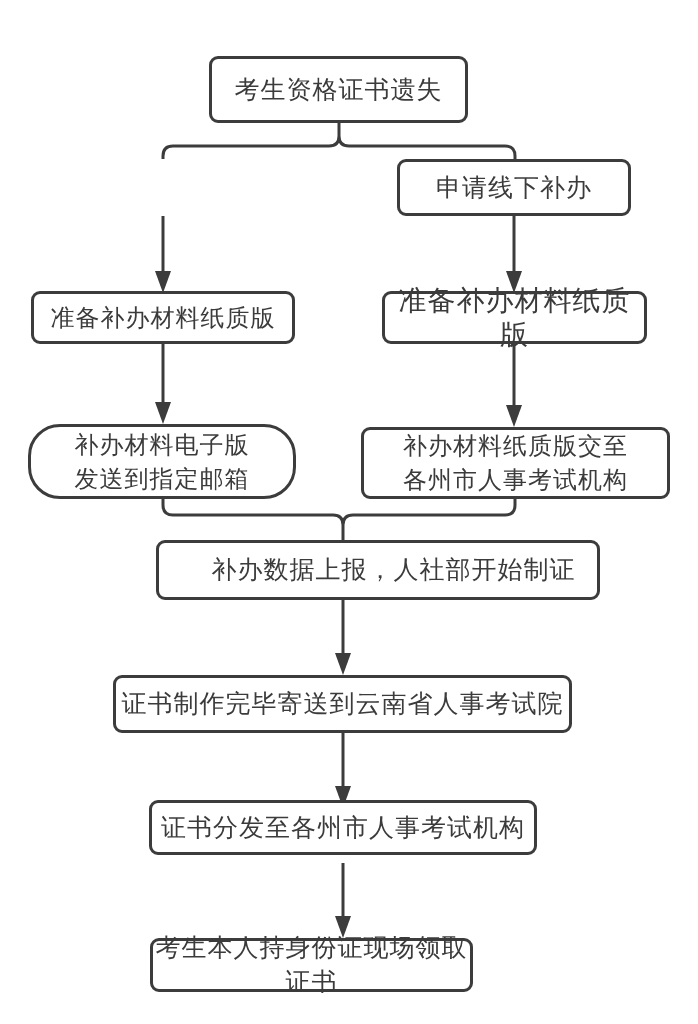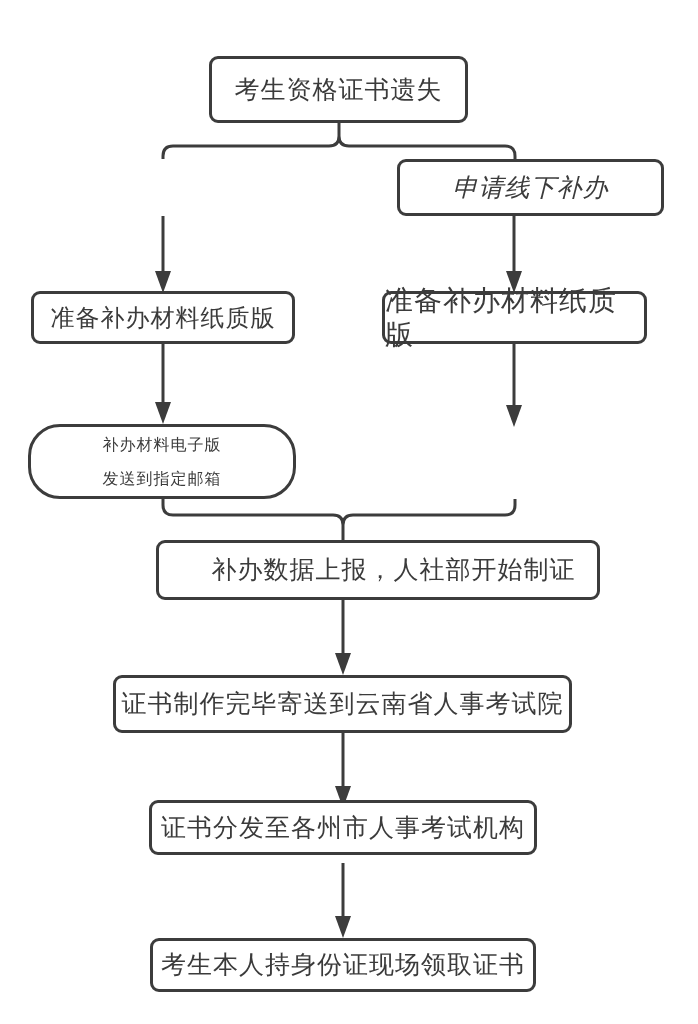--- a/index.html
+++ b/index.html
@@ -25,36 +25,37 @@
   .node {
     position: absolute;
     box-sizing: border-box;
     border: 3px solid #3c3c3c;
     border-radius: 9px;
     background: #ffffff;
     color: #3b3b3b;
     display: flex;
     align-items: center;
     justify-content: center;
+    text-align: center;
     font-size: 25px;
     letter-spacing: 1px;
     white-space: pre-line;
     line-height: 34px;
   }
   .n-start            { left: 209px; top:  56px; width: 259px; height: 67px; }
   .n-apply-online     { left:  47px; top: 159px; width: 232px; height: 57px; }
-  .n-apply-offline    { left: 397px; top: 159px; width: 267px; height: 57px; font-style: italic; }
+  .n-apply-offline    { left: 397px; top: 159px; width: 234px; height: 57px; }
   .n-prep-electronic  { left:  31px; top: 291px; width: 264px; height: 53px; font-size: 24px; }
   .n-prep-paper       { left: 382px; top: 291px; width: 265px; height: 53px; font-size: 28px; }
-  .n-send-email       { left:  28px; top: 424px; width: 268px; height: 75px; font-size: 16px; border-radius: 32px; }
+  .n-send-email       { left:  28px; top: 424px; width: 268px; height: 75px; font-size: 24px; border-radius: 32px; }
   .n-submit-paper     { left: 361px; top: 427px; width: 309px; height: 72px; font-size: 24px; }
   .n-report-data      { left: 156px; top: 540px; width: 444px; height: 60px; padding-left: 31px; }
   .n-cert-made        { left: 113px; top: 675px; width: 459px; height: 58px; }
   .n-cert-distributed { left: 149px; top: 800px; width: 388px; height: 55px; }
-  .n-collect-cert     { left: 150px; top: 938px; width: 386px; height: 54px; }
+  .n-collect-cert     { left: 150px; top: 938px; width: 323px; height: 54px; }
 </style>
 </head>
 <body>
 
 <div class="canvas">
 
   <svg class="connectors" viewBox="0 0 698 1024" xmlns="http://www.w3.org/2000/svg" fill="none" stroke="#3c3c3c" stroke-width="3" stroke-linejoin="round">
 
     <path d="M 163 159 L 163 156 Q 163 146 173 146 L 329 146 Q 339 146 339 136 L 339 123
              M 515 159 L 515 156 Q 515 146 505 146 L 349 146 Q 339 146 339 136 L 339 123"></path>
@@ -89,20 +90,22 @@
 
   <div class="node n-apply-offline">申请线下补办</div>
 
   <div class="node n-prep-electronic">准备补办材料纸质版</div>
 
   <div class="node n-prep-paper">准备补办材料纸质版</div>
 
   <div class="node n-send-email">补办材料电子版
 发送到指定邮箱</div>
 
+  <div class="node n-submit-paper">补办材料纸质版交至
+各州市人事考试机构</div>
 
   <div class="node n-report-data">补办数据上报，人社部开始制证</div>
 
   <div class="node n-cert-made">证书制作完毕寄送到云南省人事考试院</div>
 
   <div class="node n-cert-distributed">证书分发至各州市人事考试机构</div>
 
   <div class="node n-collect-cert">考生本人持身份证现场领取证书</div>
 
 </div>

